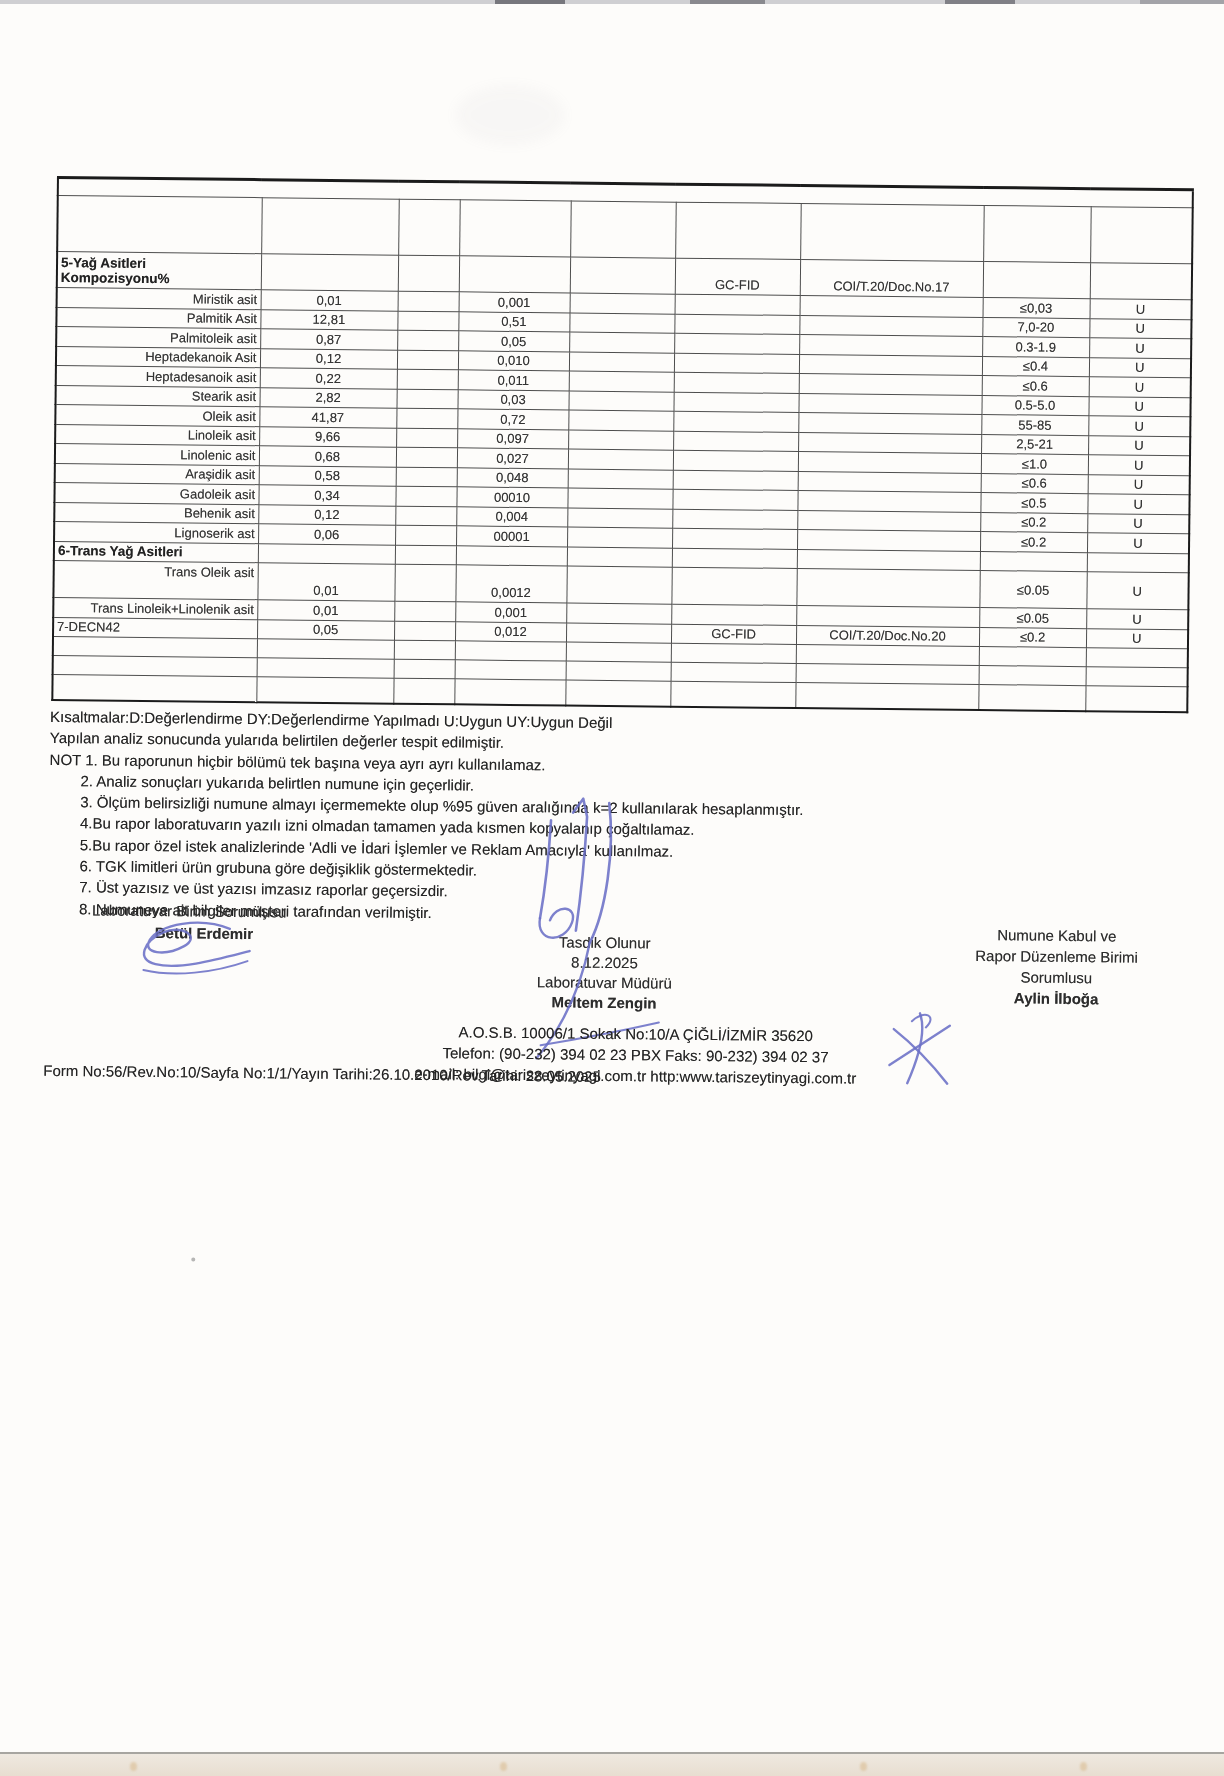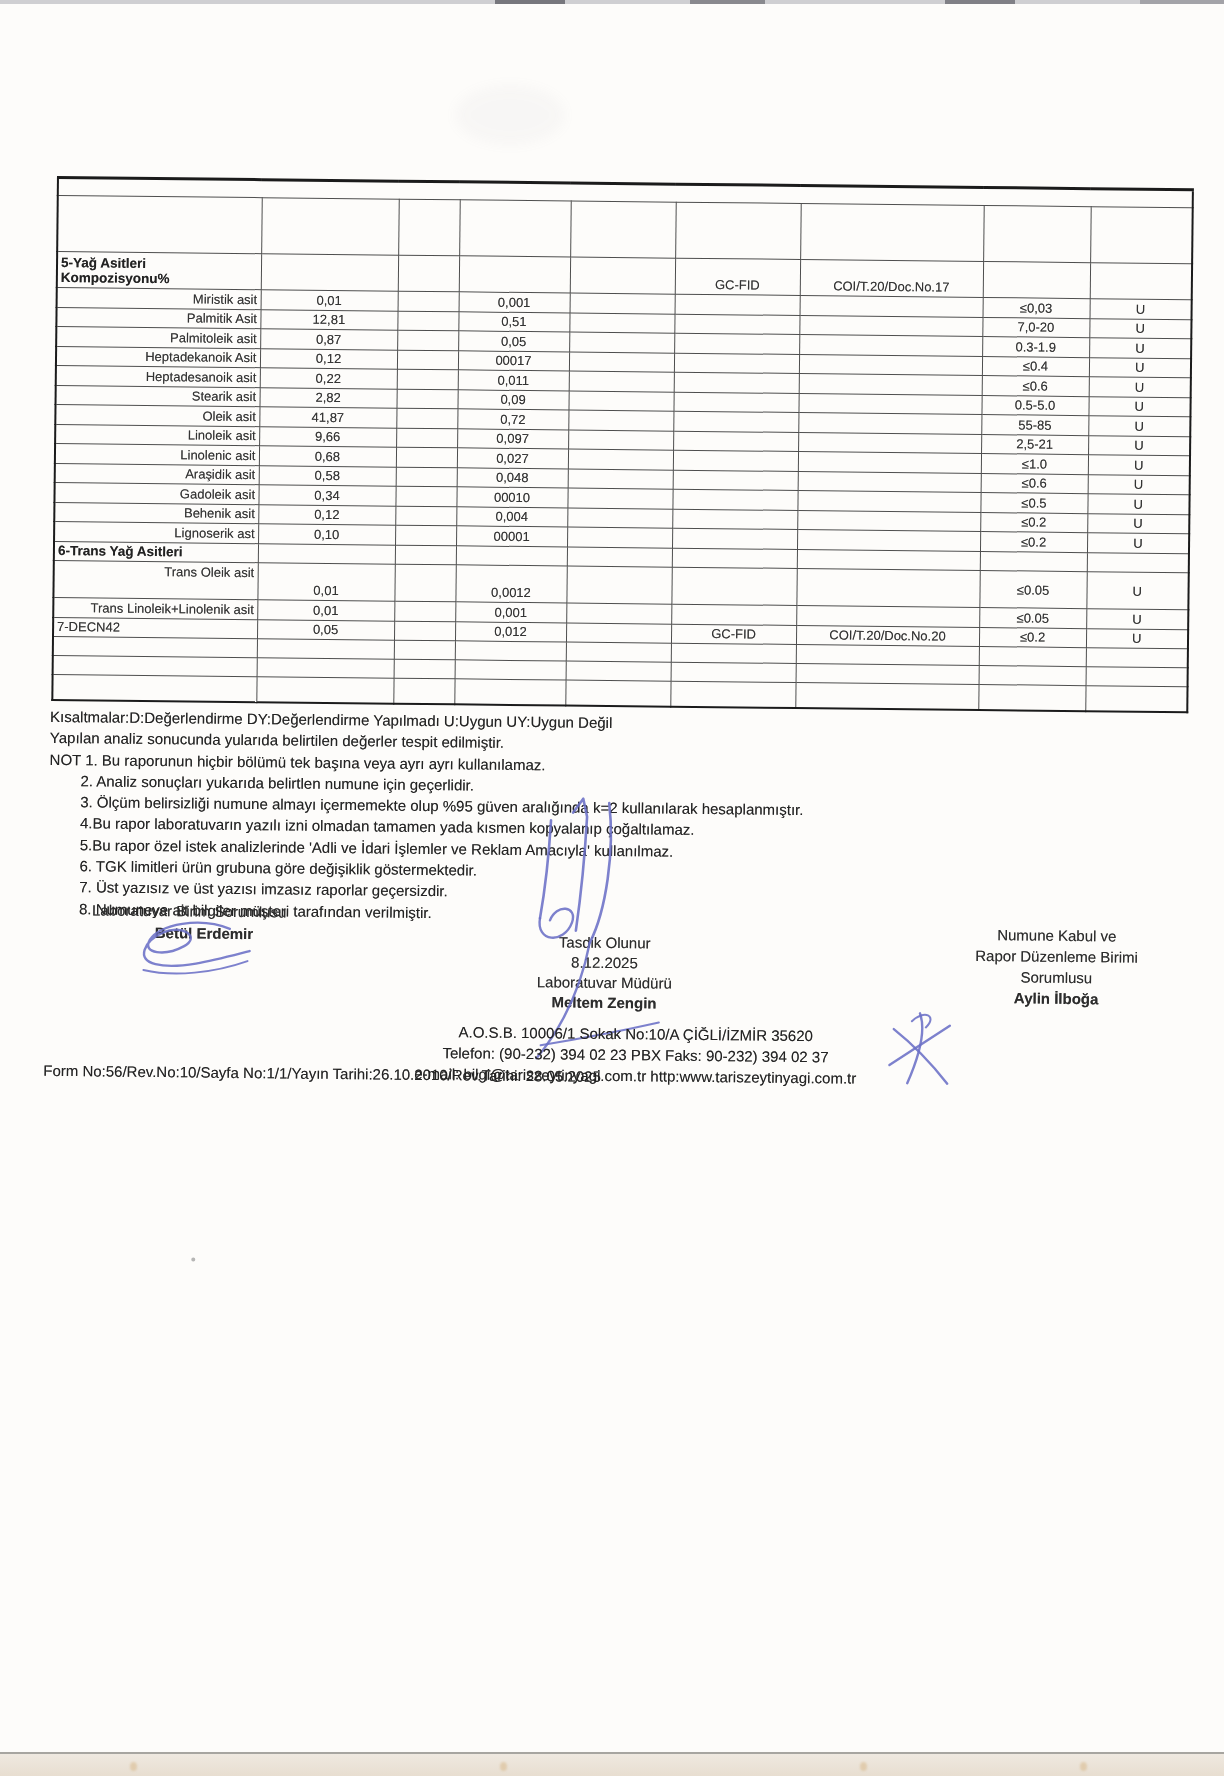--- a/index.html
+++ b/index.html
@@ -158,21 +158,21 @@
           <td class="c-sp"></td>
           <td class="c-met"></td>
           <td class="c-std"></td>
           <td class="c-lim">0.3-1.9</td>
           <td class="c-res">U</td>
         </tr>
         <tr class="row-data">
           <td class="c-name">Heptadekanoik Asit</td>
           <td class="c-val">0,12</td>
           <td class="c-sp"></td>
-          <td class="c-unc">00017</td>
+          <td class="c-unc">0,010</td>
           <td class="c-sp"></td>
           <td class="c-met"></td>
           <td class="c-std"></td>
           <td class="c-lim">≤0.4</td>
           <td class="c-res">U</td>
         </tr>
         <tr class="row-data">
           <td class="c-name">Heptadesanoik asit</td>
           <td class="c-val">0,22</td>
           <td class="c-sp"></td>
@@ -180,21 +180,21 @@
           <td class="c-sp"></td>
           <td class="c-met"></td>
           <td class="c-std"></td>
           <td class="c-lim">≤0.6</td>
           <td class="c-res">U</td>
         </tr>
         <tr class="row-data">
           <td class="c-name">Stearik asit</td>
           <td class="c-val">2,82</td>
           <td class="c-sp"></td>
-          <td class="c-unc">0,09</td>
+          <td class="c-unc">0,03</td>
           <td class="c-sp"></td>
           <td class="c-met"></td>
           <td class="c-std"></td>
           <td class="c-lim">0.5-5.0</td>
           <td class="c-res">U</td>
         </tr>
         <tr class="row-data">
           <td class="c-name">Oleik asit</td>
           <td class="c-val">41,87</td>
           <td class="c-sp"></td>
@@ -255,21 +255,21 @@
           <td class="c-sp"></td>
           <td class="c-unc">0,004</td>
           <td class="c-sp"></td>
           <td class="c-met"></td>
           <td class="c-std"></td>
           <td class="c-lim">≤0.2</td>
           <td class="c-res">U</td>
         </tr>
         <tr class="row-data">
           <td class="c-name">Lignoserik ast</td>
-          <td class="c-val">0,10</td>
+          <td class="c-val">0,06</td>
           <td class="c-sp"></td>
           <td class="c-unc">00001</td>
           <td class="c-sp"></td>
           <td class="c-met"></td>
           <td class="c-std"></td>
           <td class="c-lim">≤0.2</td>
           <td class="c-res">U</td>
         </tr>
         <tr class="row-section">
           <td class="c-name sec">6-Trans Yağ Asitleri</td>

